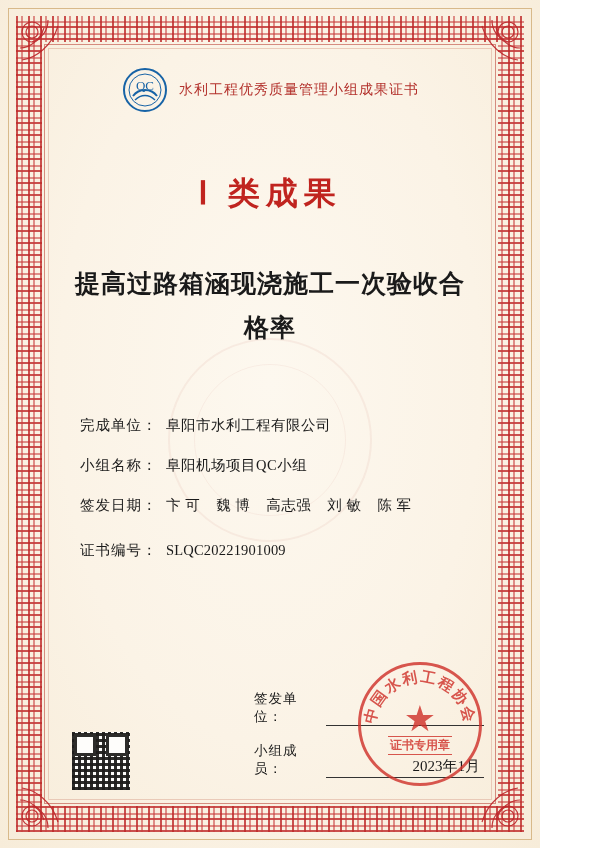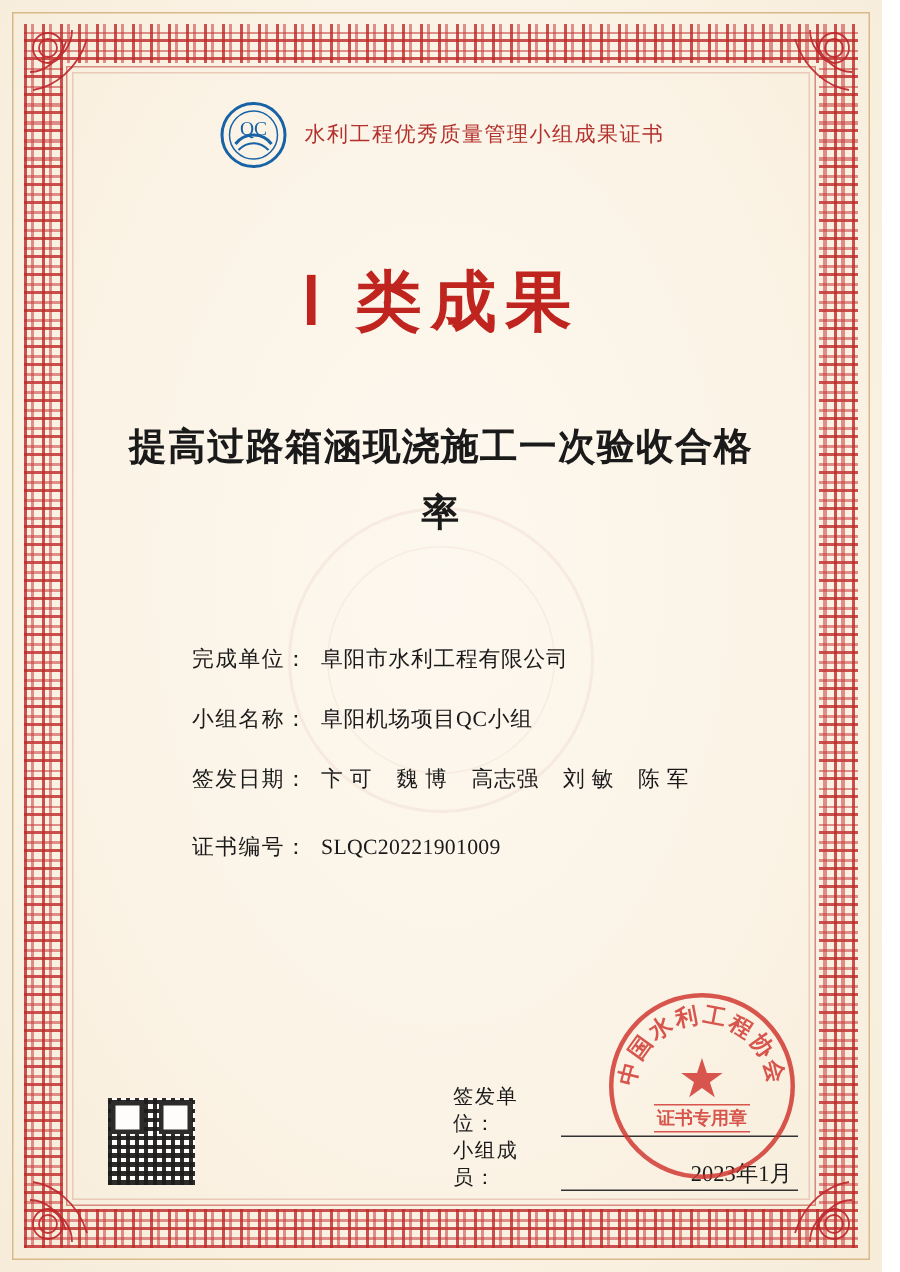--- a/index.html
+++ b/index.html
@@ -10,21 +10,21 @@
   body {
     width: 600px;
     height: 848px;
     font-family: "Liberation Sans", sans-serif;
     overflow: hidden;
   }
 
   
   .certificate {
     position: relative;
-    width: 588px;
+    width: 540px;
     height: 848px;
     background:
       radial-gradient(ellipse at 50% 45%, #fdf8ef 0%, #fbf3e6 55%, #f7ecd9 100%);
     box-sizing: border-box;
     overflow: hidden;
     padding-left: 17px;
   }
 
   
   .outer-border {
@@ -113,21 +113,21 @@
     color: #b3312c;
     letter-spacing: 1px;
     white-space: nowrap;
   }
 
   .grade {
     text-align: center;
     margin-top: 58px;
     font-family: "Liberation Serif", serif;
     font-weight: bold;
-    font-size: 44px;
+    font-size: 32px;
     color: #c0241f;
     letter-spacing: 6px;
   }
 
   .title {
     margin: 46px 18px 0 18px;
     text-align: center;
     font-family: "Liberation Serif", serif;
     font-weight: bold;
     font-size: 25px;
@@ -147,21 +147,20 @@
     align-items: flex-start;
     margin-bottom: 17px;
     line-height: 1.6;
   }
   .field-label {
     width: 86px;
     flex: 0 0 auto;
     letter-spacing: 1px;
     font-family: "Liberation Serif", serif;
     font-size: 14.5px;
-    margin-left: 48px;
   }
   .field-value {
     font-family: "Liberation Serif", serif;
     font-size: 14.5px;
     letter-spacing: .5px;
   }
   .members-line {
     display: flex;
     gap: 16px;
   }
@@ -206,21 +205,21 @@
     position: absolute;
     right: 46px; bottom: 30px;
     width: 230px;
     font-family: "Liberation Serif", serif;
     font-size: 13.5px;
     color: #1a1a1a;
   }
   .sign-row {
     display: flex;
     align-items: flex-end;
-    margin-bottom: 0;
+    margin-bottom: 16px;
   }
   .sign-label {
     width: 72px;
     flex: 0 0 auto;
     letter-spacing: 1px;
   }
   .sign-line {
     flex: 1 1 auto;
     border-bottom: 1px solid #333;
     height: 15px;

